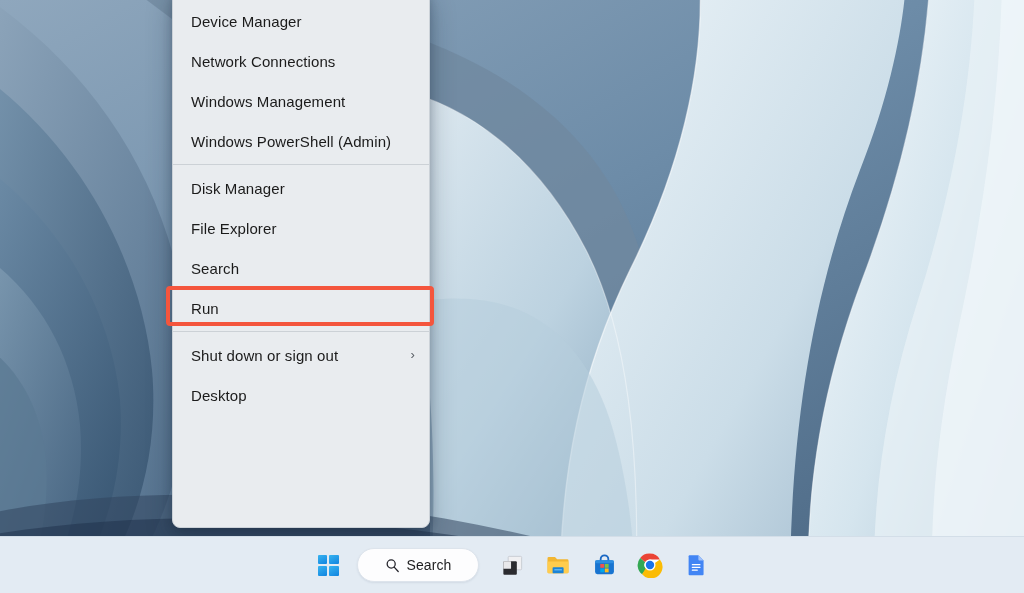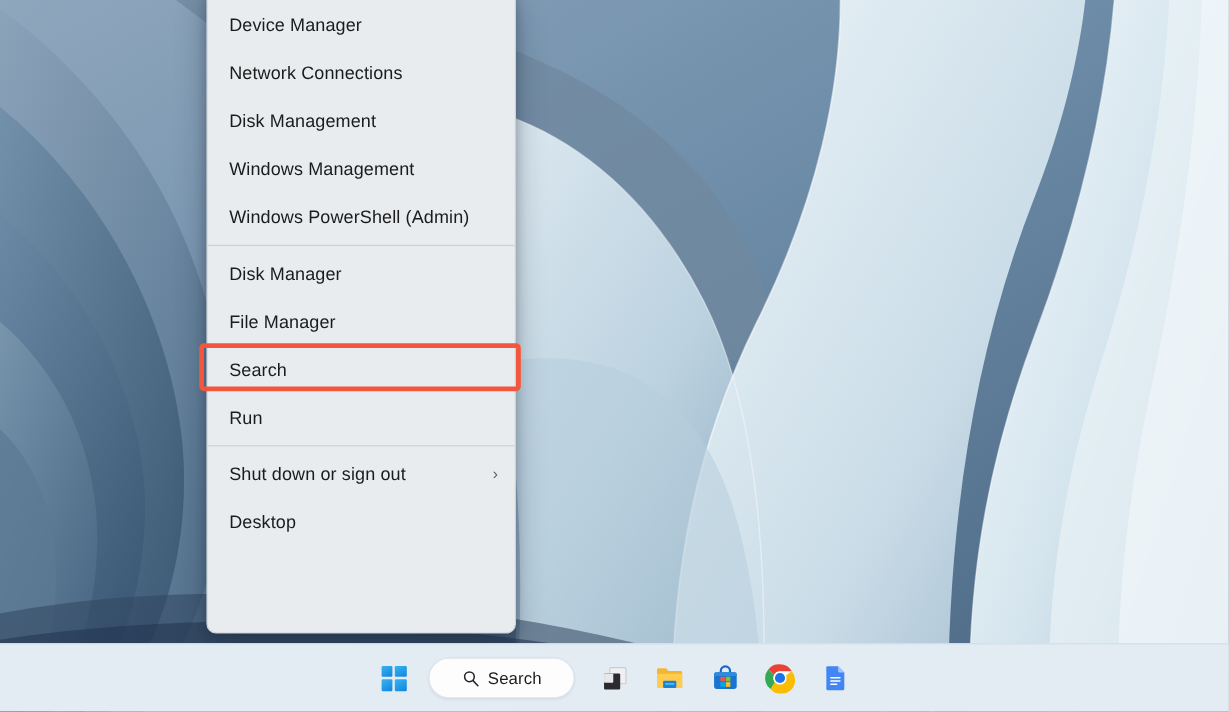--- a/index.html
+++ b/index.html
@@ -1,20 +1,20 @@
 <!DOCTYPE html>
 <html><head>
 <meta charset="utf-8">
 <style>
   * { margin:0; padding:0; box-sizing:border-box; }
   html, body {
     width:1024px; height:593px; overflow:hidden;
     font-family:"Liberation Sans", sans-serif;
   }
-  #screen { position:relative; width:1024px; height:593px; overflow:hidden; background:#fca5a5; }
+  #screen { position:relative; width:1024px; height:593px; overflow:hidden; background:#000000; }
 
   
   #wallpaper { position:absolute; inset:0; overflow:hidden; }
   #wallpaper svg { position:absolute; inset:0; width:1024px; height:593px; display:block; }
 
   
   #winx-menu {
     position:absolute;
     left:172px; top:-8px; width:258px; height:536px;
     background:#e9ecef;
@@ -166,34 +166,31 @@
 
   <div id="winx-menu">
 
   <div class="menu-item">
         <span class="label">Device Manager</span>
       </div>
       <div class="menu-item">
         <span class="label">Network Connections</span>
       </div>
       <div class="menu-item">
-        <span class="label">Disk Management</span>
-      </div>
-      <div class="menu-item">
         <span class="label">Windows Management</span>
       </div>
       <div class="menu-item">
         <span class="label">Windows PowerShell (Admin)</span>
       </div>
       <div class="menu-sep"></div>
       <div class="menu-item">
         <span class="label">Disk Manager</span>
       </div>
       <div class="menu-item">
-        <span class="label">File Manager</span>
+        <span class="label">File Explorer</span>
       </div>
       <div class="menu-item">
         <span class="label">Search</span>
       </div>
       <div class="menu-item">
         <span class="label">Run</span>
       </div>
       <div class="menu-sep"></div>
       <div class="menu-item">
         <span class="label">Shut down or sign out</span>

